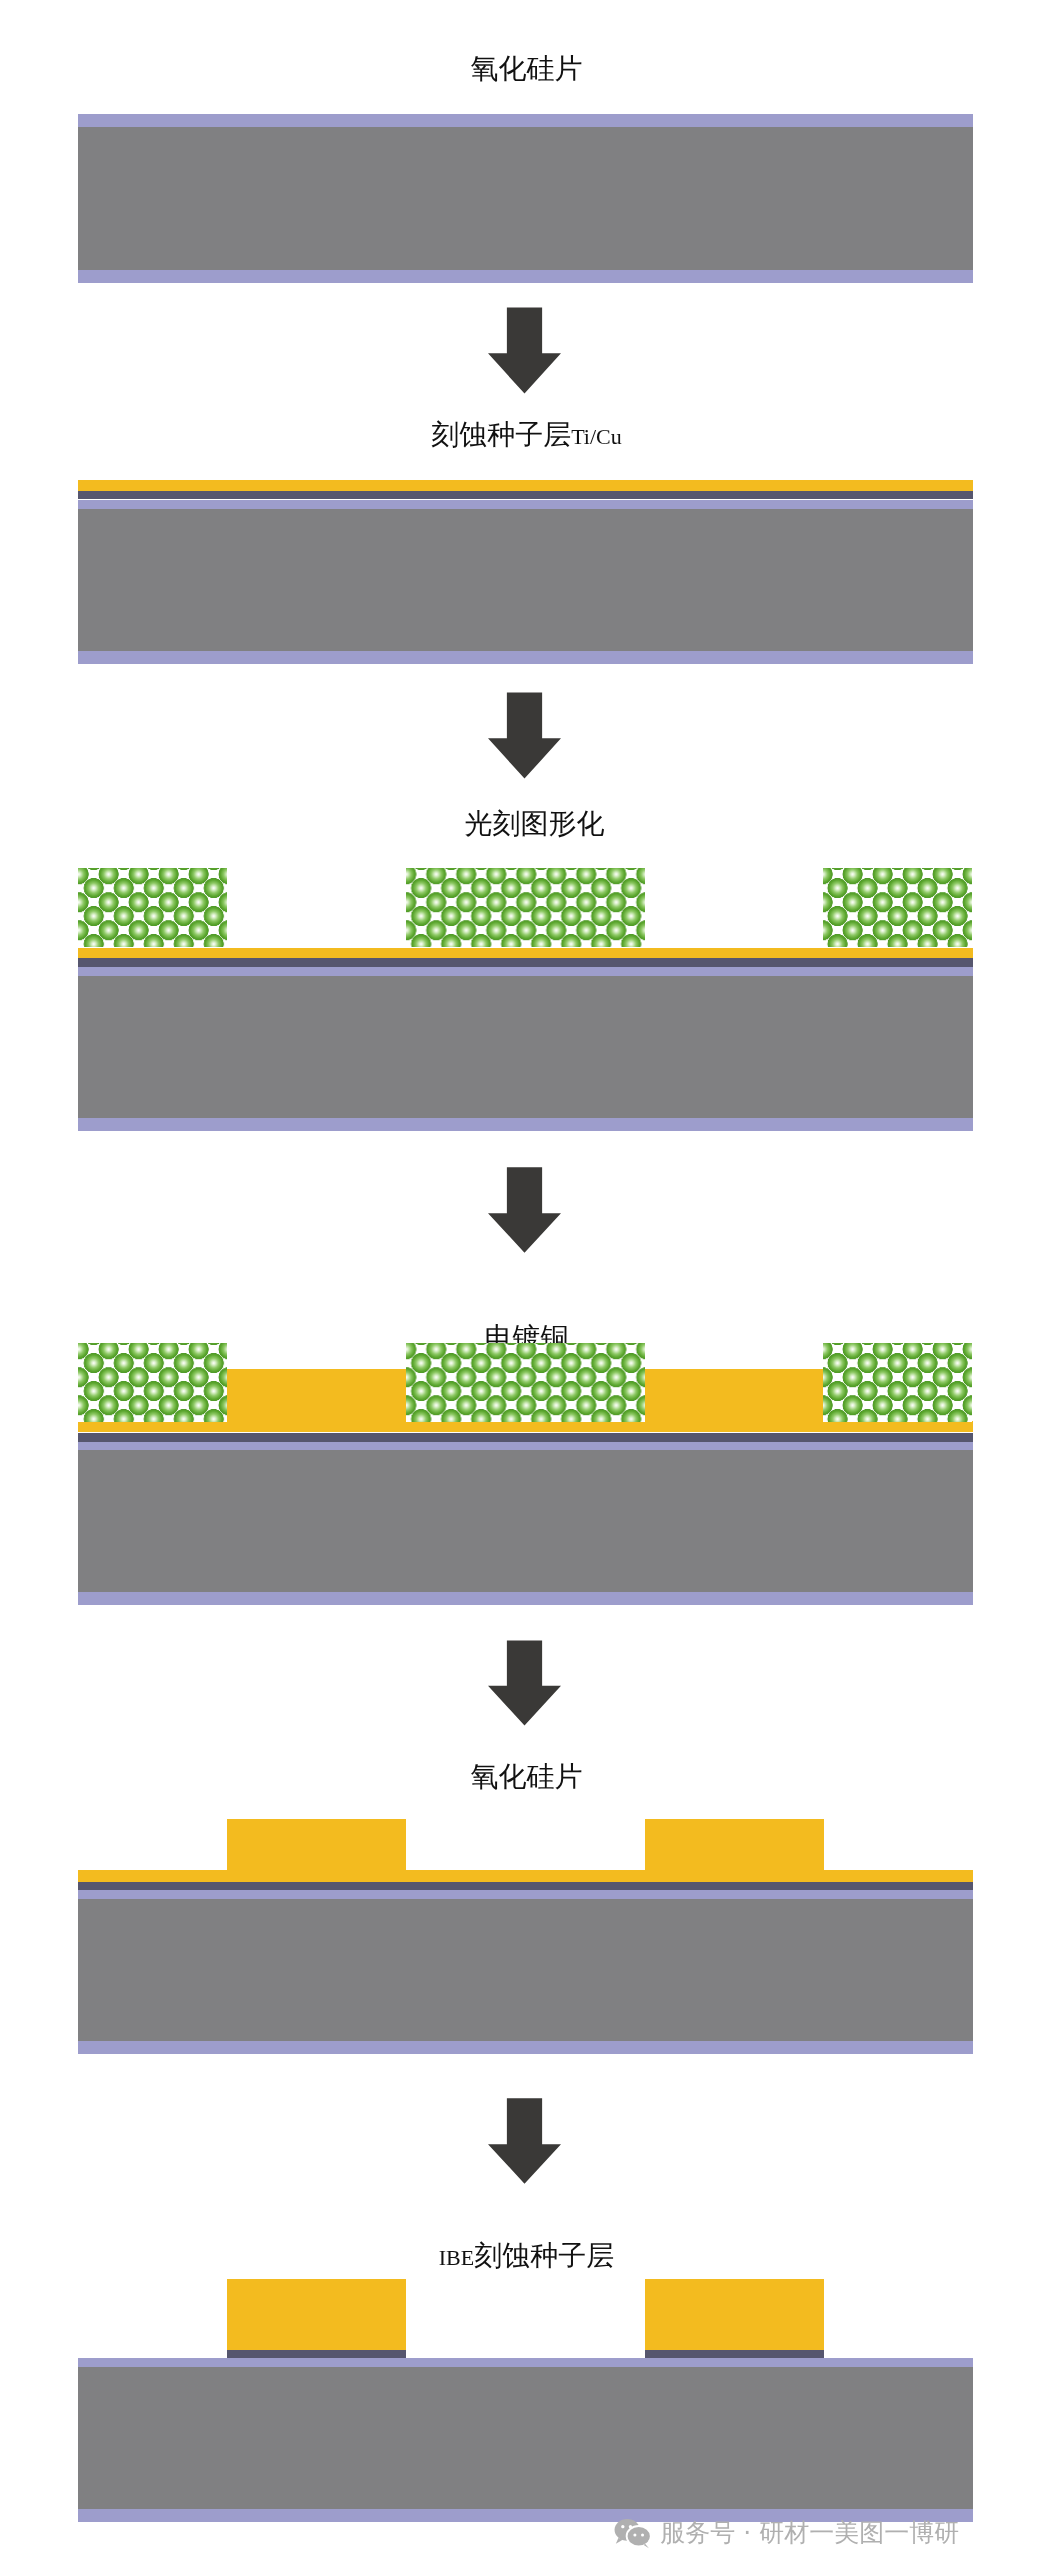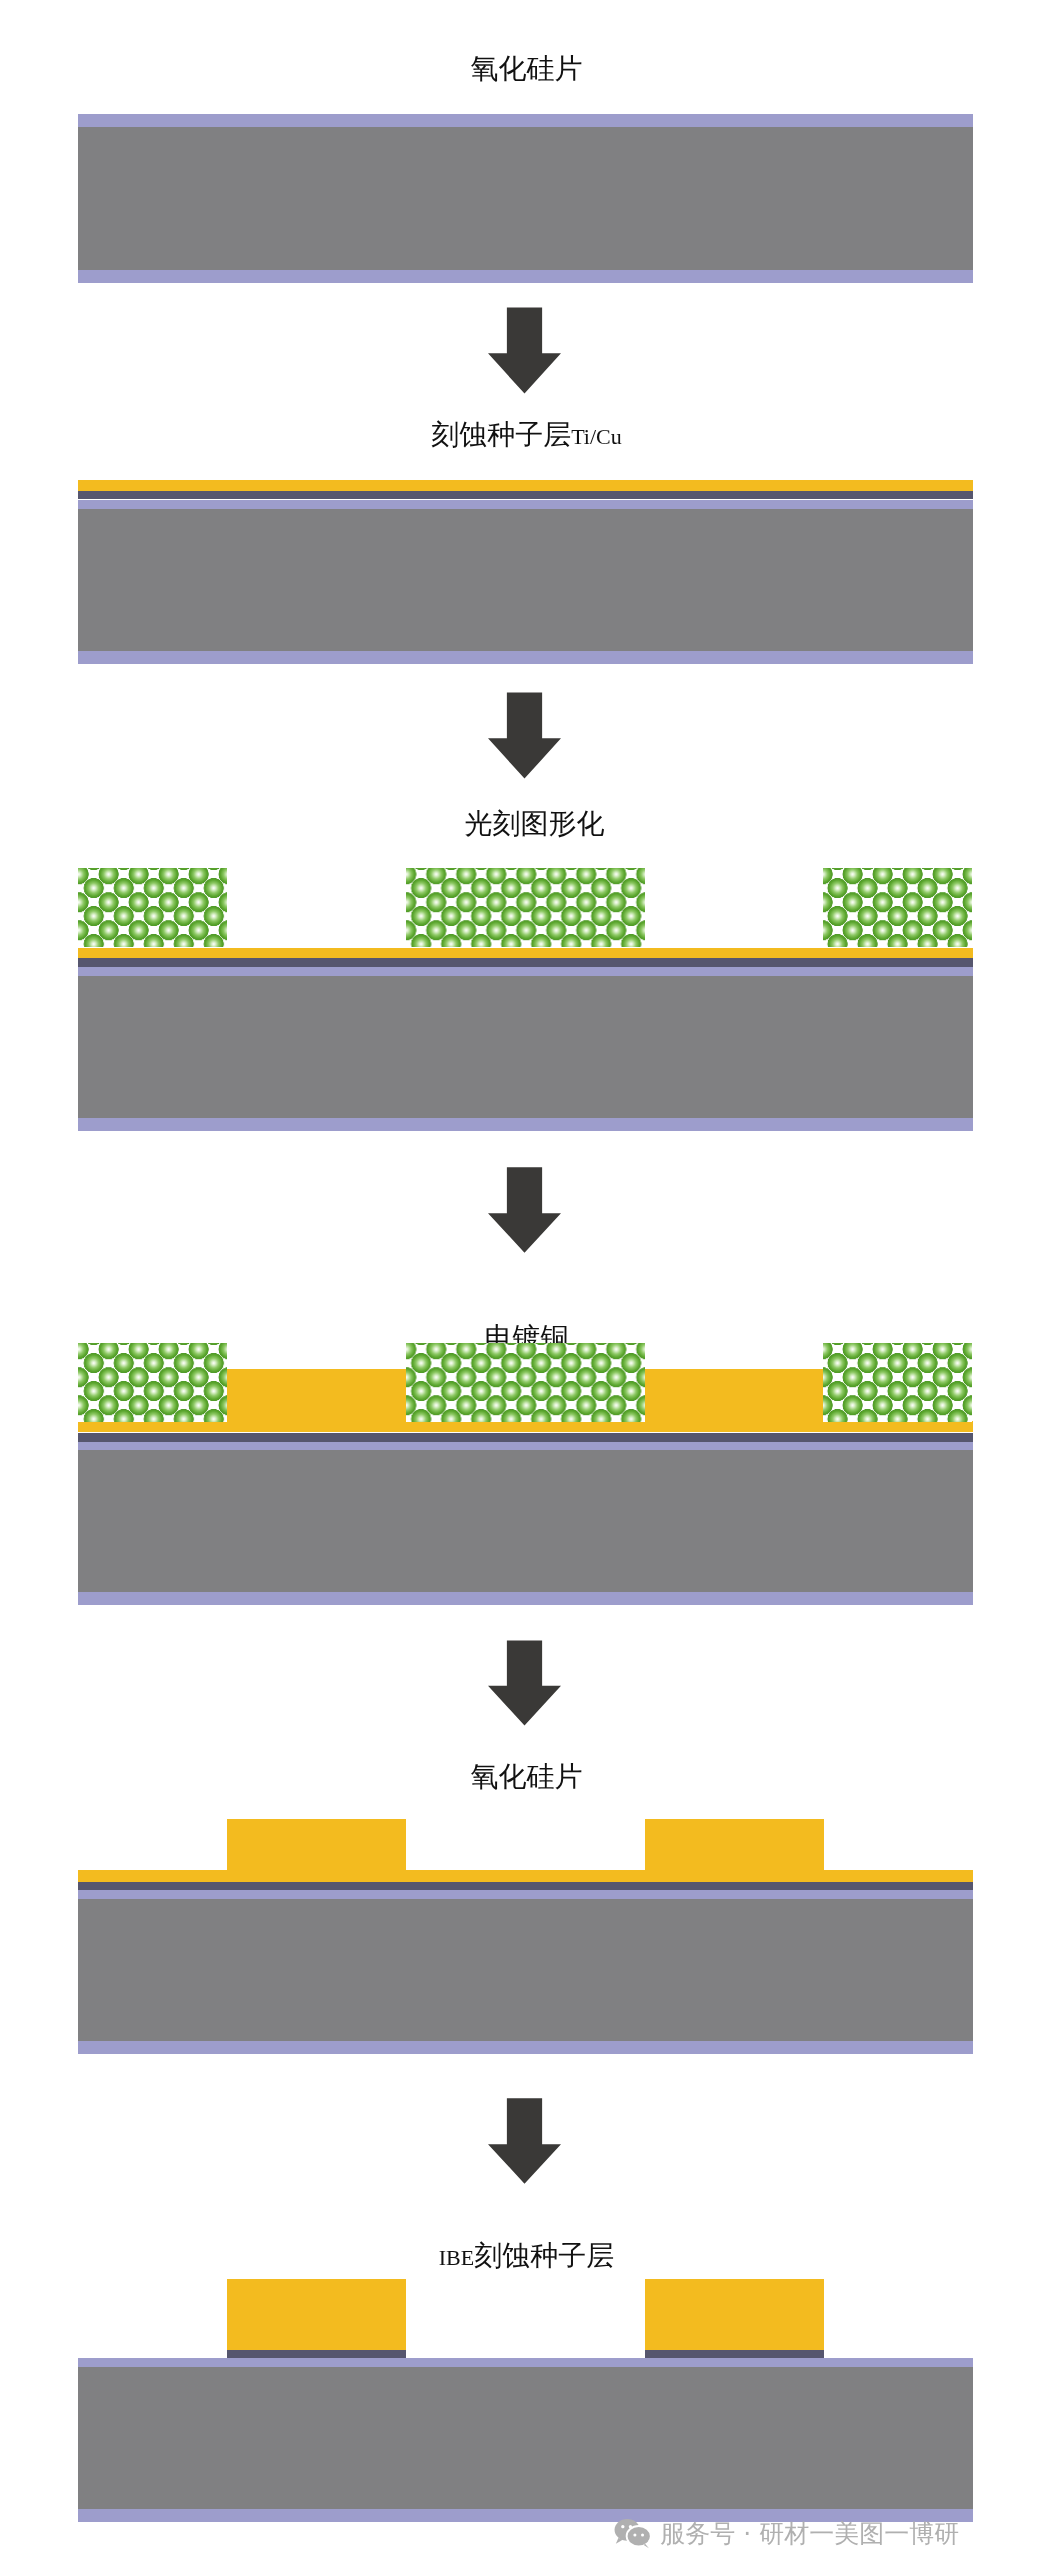--- a/index.html
+++ b/index.html
@@ -24,21 +24,21 @@
     line-height: 32px;
     color: #111111;
   }
   .step-label .latin { font-family: "Liberation Serif", "DejaVu Serif", serif; font-size: 22px; }
   .arrow { position: absolute; }
   .arrow svg { display: block; }
   .watermark {
     position: absolute;
     left: 612px; top: 2517px;
     height: 32px;
-    display: flex; align-items: center;
+    display: flex; align-items: flex-end;
     color: #b0b0b0;
     font-family: "DejaVu Sans", sans-serif;
     font-size: 25px;
     white-space: nowrap;
   }
   .watermark .wm-icon { width: 42px; height: 32px; margin-right: 6.3px; }
 </style>
 </head>
 <body>
 

